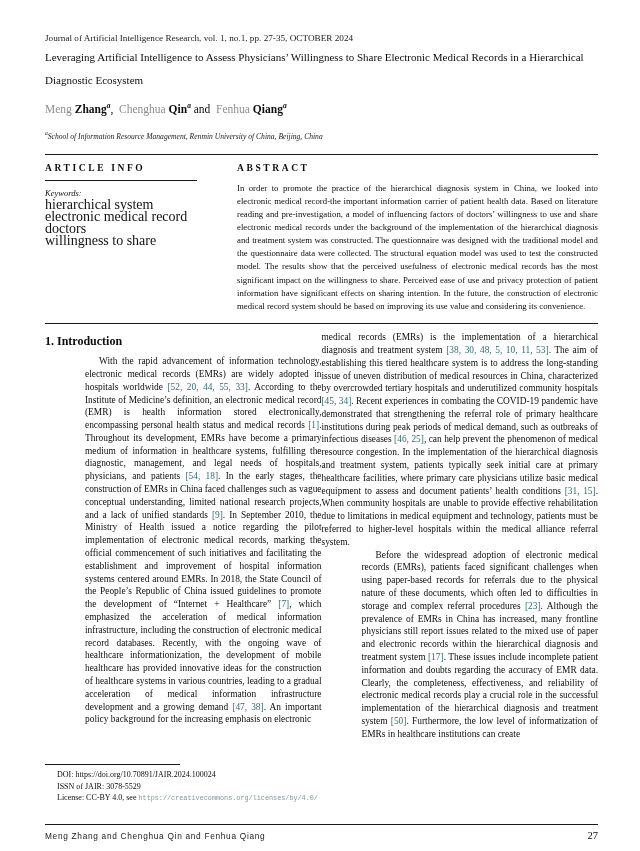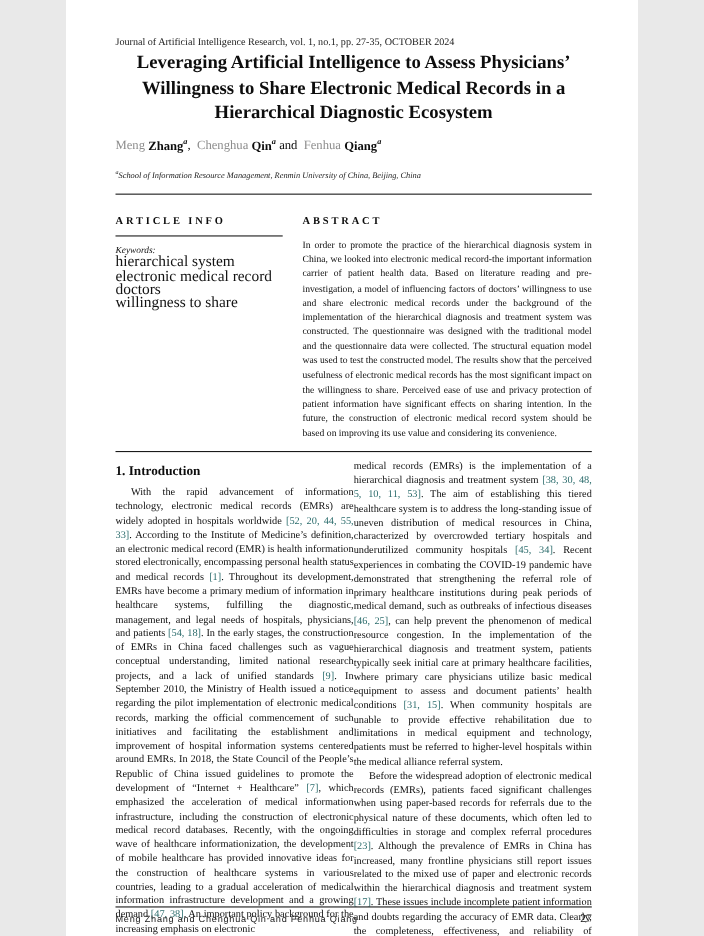--- a/index.html
+++ b/index.html
@@ -1,42 +1,41 @@
 <!DOCTYPE html>
 <html style="--citation: #2d6d6d; --url: #7f9a9a; --given-name: #8d8d8d;"><head>
 <meta charset="utf-8">
 <style>
   html,body{margin:0;padding:0;background:#e9e9e9;}
   .page{
     position:relative;
-    width:520px;height:851px;
+    width:640px;height:851px;
     margin:0 auto;
     background:#ffffff;
     font-family:"Liberation Serif","DejaVu Serif",serif;
     color:#111;
     overflow:hidden;
   }
   .content{padding:33px 42px 0 45px;}
   .journal-line{font-size:9.2px;color:#222;margin-bottom:3px;}
   .title{
-    font-size:17px;line-height:22.6px;font-weight:bold;
-    margin:2px 0 10px 0;color:#0d0d0d;text-align:center;
+    font-size:11px;line-height:22.6px;font-weight:normal;
+    margin:2px 0 10px 0;color:#0d0d0d;
   }
   .authors{font-size:11.5px;margin:0 0 15px 0;color:#0d0d0d;}
   .authors .given{color:var(--given-name,#8d8d8d);}
   .authors .family{font-weight:bold;}
   .authors sup{font-size:7.5px;font-style:italic;}
   .authors .sep{color:#0d0d0d;}
   .affiliation{font-size:7.6px;font-style:italic;margin:0 0 13px 0;color:#1a1a1a;}
   .affiliation sup{font-size:5.5px;}
   .rule{border:none;border-top:1.6px solid #1a1a1a;margin:0;}
   .info-abstract{
-    display:grid;grid-template-columns:170px 1fr;
+    display:grid;grid-template-columns:170px 1fr;column-gap:22px;
     padding:8px 0 10px 0;
-    margin-top:12px;
   }
   .block-heading{
     font-size:9.5px;font-weight:bold;letter-spacing:2.6px;color:#0d0d0d;
   }
   .info-rule{border:none;border-top:1.3px solid #1a1a1a;width:152px;margin:7px 0 6px 0;}
   .kw-label{font-size:8.5px;font-style:italic;line-height:12.2px;}
   .kw-item{font-size:14px;line-height:12.2px;}
   .abstract-text{
     font-size:8.75px;line-height:13.15px;text-align:justify;
     margin-top:9px;color:#0d0d0d;
@@ -46,21 +45,21 @@
     margin-top:7px;height:478px;overflow:hidden;
   }
   .col{min-width:0;}
   .col-left{display:flex;flex-direction:column;}
   .section-heading{
     font-size:12px;font-weight:bold;margin:3px 0 6px 0;color:#0d0d0d;
   }
   .body-par{
     font-size:9.4px;line-height:12.8px;text-align:justify;margin:0;color:#0d0d0d;
   }
-  .body-par.indent{text-indent:14px;}
+  .body-par.indent{text-indent:14px;margin-left:40px;}
   .cite{color:var(--citation,#2d6d6d);}
   .footnote{margin-top:auto;padding-bottom:4px;}
   .footnote-rule{border:none;border-top:1px solid #1a1a1a;width:135px;margin:0 0 4px 0;}
   .fn-line{font-size:8px;line-height:11.8px;text-indent:12px;color:#0d0d0d;}
   .mono-url{
     font-family:"Liberation Mono","DejaVu Sans Mono",monospace;
     font-size:6.8px;color:var(--url,#7f9a9a);word-break:break-all;
   }
   .footer{position:absolute;left:45px;right:42px;bottom:10px;}
   .footer-rule{border:none;border-top:1.4px solid #1a1a1a;margin:0 0 5px 0;}
@@ -104,20 +103,21 @@
     </div>
 
     <hr class="rule">
 
     <div class="columns">
       <div class="col col-left">
         <h2 class="section-heading">1.  Introduction</h2>
         <p class="body-par indent">With the rapid advancement of information technology, electronic medical records (EMRs) are widely adopted in hospitals worldwide <span class="cite">[52, 20, 44, 55, 33]</span>. According to the Institute of Medicine’s definition, an electronic medical record (EMR) is health information stored electronically, encompassing personal health status and medical records <span class="cite">[1]</span>. Throughout its development, EMRs have become a primary medium of information in healthcare systems, fulfilling the diagnostic, management, and legal needs of hospitals, physicians, and patients <span class="cite">[54, 18]</span>. In the early stages, the construction of EMRs in China faced challenges such as vague conceptual understanding, limited national research projects, and a lack of unified standards <span class="cite">[9]</span>. In September 2010, the Ministry of Health issued a notice regarding the pilot implementation of electronic medical records, marking the official commencement of such initiatives and facilitating the establishment and improvement of hospital information systems centered around EMRs. In 2018, the State Council of the People’s Republic of China issued guidelines to promote the development of “Internet + Healthcare” <span class="cite">[7]</span>, which emphasized the acceleration of medical information infrastructure, including the construction of electronic medical record databases. Recently, with the ongoing wave of healthcare informationization, the development of mobile healthcare has provided innovative ideas for the construction of healthcare systems in various countries, leading to a gradual acceleration of medical information infrastructure development and a growing demand <span class="cite">[47, 38]</span>. An important policy background for the increasing emphasis on electronic</p>
         <div class="footnote">
           <hr class="footnote-rule">
+          <div class="fn-line"><span>DOI:</span> <span>https://doi.org/10.70891/JAIR.2024.100024</span></div>
           <div class="fn-line"><span>ISSN of JAIR:</span> <span>3078-5529</span></div>
           <div class="fn-line"><span>License: CC-BY 4.0, see</span> <span class="mono-url">https://creativecommons.org/licenses/by/4.0/</span></div>
         </div>
       </div>
       <div class="col col-right">
         <p class="body-par">medical records (EMRs) is the implementation of a hierarchical diagnosis and treatment system <span class="cite">[38, 30, 48, 5, 10, 11, 53]</span>. The aim of establishing this tiered healthcare system is to address the long-standing issue of uneven distribution of medical resources in China, characterized by overcrowded tertiary hospitals and underutilized community hospitals <span class="cite">[45, 34]</span>. Recent experiences in combating the COVID-19 pandemic have demonstrated that strengthening the referral role of primary healthcare institutions during peak periods of medical demand, such as outbreaks of infectious diseases <span class="cite">[46, 25]</span>, can help prevent the phenomenon of medical resource congestion. In the implementation of the hierarchical diagnosis and treatment system, patients typically seek initial care at primary healthcare facilities, where primary care physicians utilize basic medical equipment to assess and document patients’ health conditions <span class="cite">[31, 15]</span>. When community hospitals are unable to provide effective rehabilitation due to limitations in medical equipment and technology, patients must be referred to higher-level hospitals within the medical alliance referral system.</p>
         <p class="body-par indent">Before the widespread adoption of electronic medical records (EMRs), patients faced significant challenges when using paper-based records for referrals due to the physical nature of these documents, which often led to difficulties in storage and complex referral procedures <span class="cite">[23]</span>. Although the prevalence of EMRs in China has increased, many frontline physicians still report issues related to the mixed use of paper and electronic records within the hierarchical diagnosis and treatment system <span class="cite">[17]</span>. These issues include incomplete patient information and doubts regarding the accuracy of EMR data. Clearly, the completeness, effectiveness, and reliability of electronic medical records play a crucial role in the successful implementation of the hierarchical diagnosis and treatment system <span class="cite">[50]</span>. Furthermore, the low level of informatization of EMRs in healthcare institutions can create</p>
       </div>
     </div>
 

